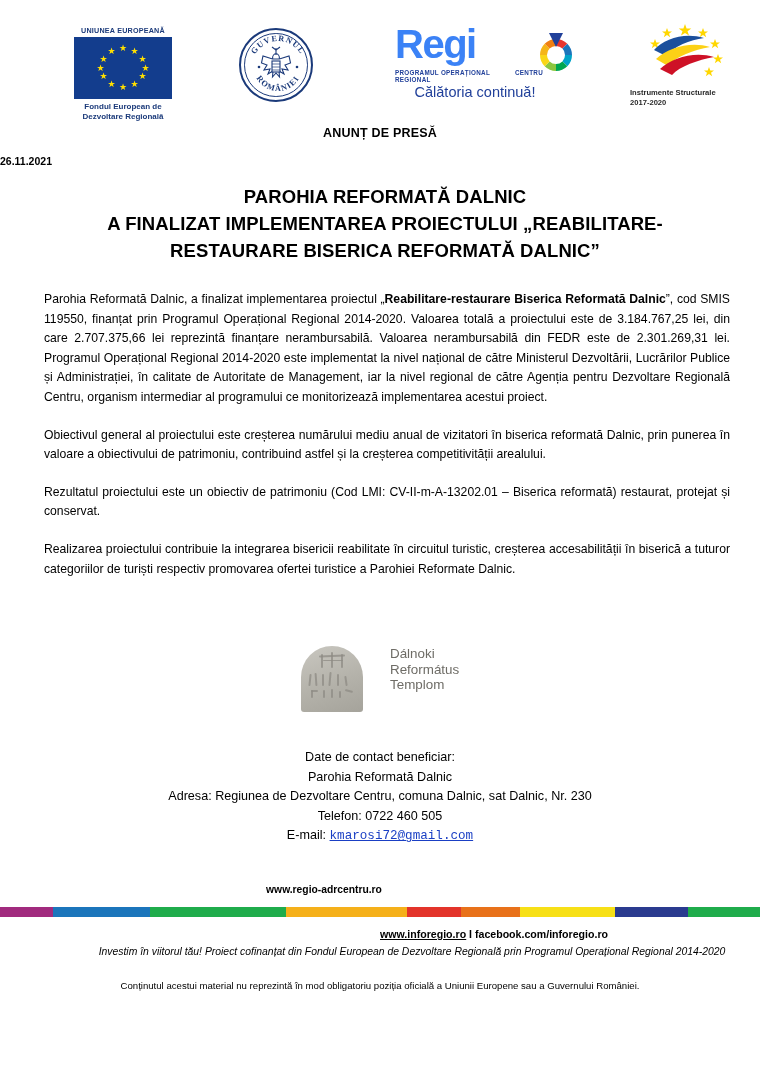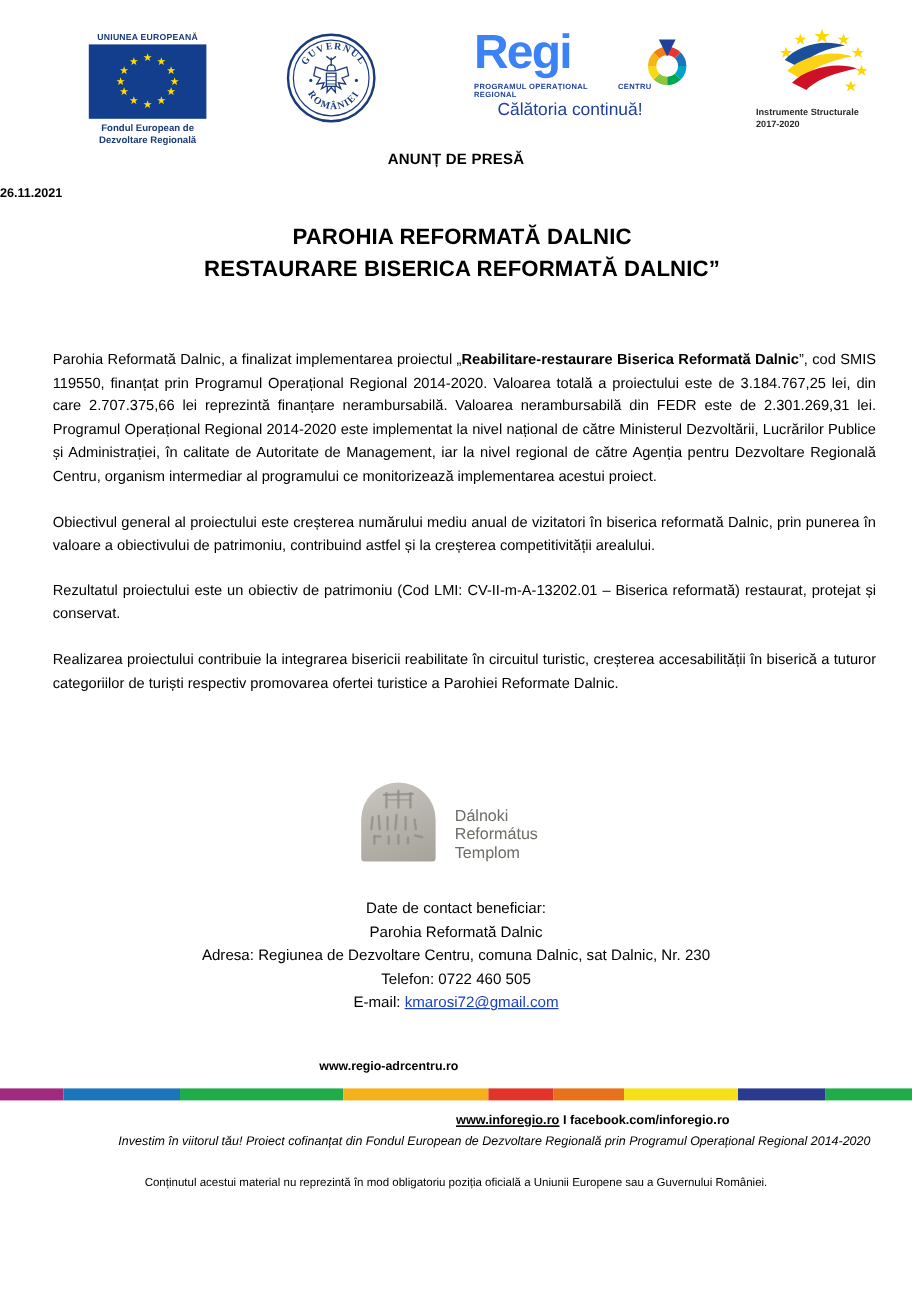--- a/index.html
+++ b/index.html
@@ -114,21 +114,21 @@
   .para {
     font-size: 12.2px; line-height: 19.6px; text-align: justify;
     margin: 0 0 18px 0; color: #000;
   }
   .para b { font-weight: 700; }
 
   
   .church-logo {
     position: absolute; top: 646px; left: 301px;
     width: 180px; height: 72px;
-    display: flex; align-items: flex-end; gap: 16px;
+    display: flex; align-items: flex-start; gap: 27px;
   }
   .church-mark {
     width: 62px; height: 66px; position: relative;
   }
   .church-stone {
     width: 62px; height: 66px;
     background: linear-gradient(160deg,#c9c7c0 0%, #b4b2aa 55%, #a5a39b 100%);
     border-radius: 31px 31px 3px 3px;
     position: relative; overflow: hidden;
   }
@@ -138,21 +138,21 @@
   .church-text {
     font-size: 13.4px; line-height: 15.5px; color: #6e6c66;
     font-family: "Liberation Sans", sans-serif;
   }
 
   
   .contact {
     position: absolute; top: 748px; left: 0; width: 760px;
     text-align: center; font-size: 12.6px; line-height: 19.6px;
   }
-  .contact a { color: #1a3fc4; text-decoration: underline; }
+  .contact a { color: #1a3fc4; text-decoration: underline; font-family: Liberation Mono, monospace; }
 
   
   .regio-site {
     position: absolute; top: 884px; left: 0; width: 648px;
     text-align: center; font-size: 10.3px; font-weight: 700;
   }
   .color-band {
     position: absolute; top: 907px; left: 0; width: 760px; height: 10px;
     display: flex;
   }
@@ -272,20 +272,21 @@
       <div>Instrumente Structurale</div>
       <div>2017-2020</div>
     </div>
   </div>
 </div>
 
 <div class="anunt">ANUNȚ DE PRESĂ</div>
 <div class="date-line">26.11.2021</div>
 <div class="doc-title">
   <div>PAROHIA REFORMATĂ DALNIC</div>
+  <div>A FINALIZAT IMPLEMENTAREA PROIECTULUI „REABILITARE-</div>
   <div>RESTAURARE BISERICA REFORMATĂ DALNIC”</div>
 </div>
 
 <div class="body-wrap">
   <p class="para">
     <span>Parohia Reformată Dalnic, a finalizat implementarea proiectul „</span><b>Reabilitare-restaurare Biserica Reformată Dalnic</b><span>”, cod SMIS 119550, finanțat prin Programul Operațional Regional 2014-2020. Valoarea totală a proiectului este de 3.184.767,25 lei, din care 2.707.375,66 lei reprezintă finanțare nerambursabilă. Valoarea nerambursabilă din FEDR este de 2.301.269,31 lei. Programul Operațional Regional 2014-2020 este implementat la nivel național de către Ministerul Dezvoltării, Lucrărilor Publice și Administrației, în calitate de Autoritate de Management, iar la nivel regional de către Agenția pentru Dezvoltare Regională Centru, organism intermediar al programului ce monitorizează implementarea acestui proiect.</span>
   </p>
   <p class="para">Obiectivul general al proiectului este creșterea numărului mediu anual de vizitatori în biserica reformată Dalnic, prin punerea în valoare a obiectivului de patrimoniu, contribuind astfel și la creșterea competitivității arealului.</p>
   <p class="para">Rezultatul proiectului este un obiectiv de patrimoniu (Cod LMI: CV-II-m-A-13202.01 – Biserica reformată) restaurat, protejat și conservat.</p>
   <p class="para">Realizarea proiectului contribuie la integrarea bisericii reabilitate în circuitul turistic, creșterea accesabilității în biserică a tuturor categoriilor de turiști respectiv promovarea ofertei turistice a Parohiei Reformate Dalnic.</p>

